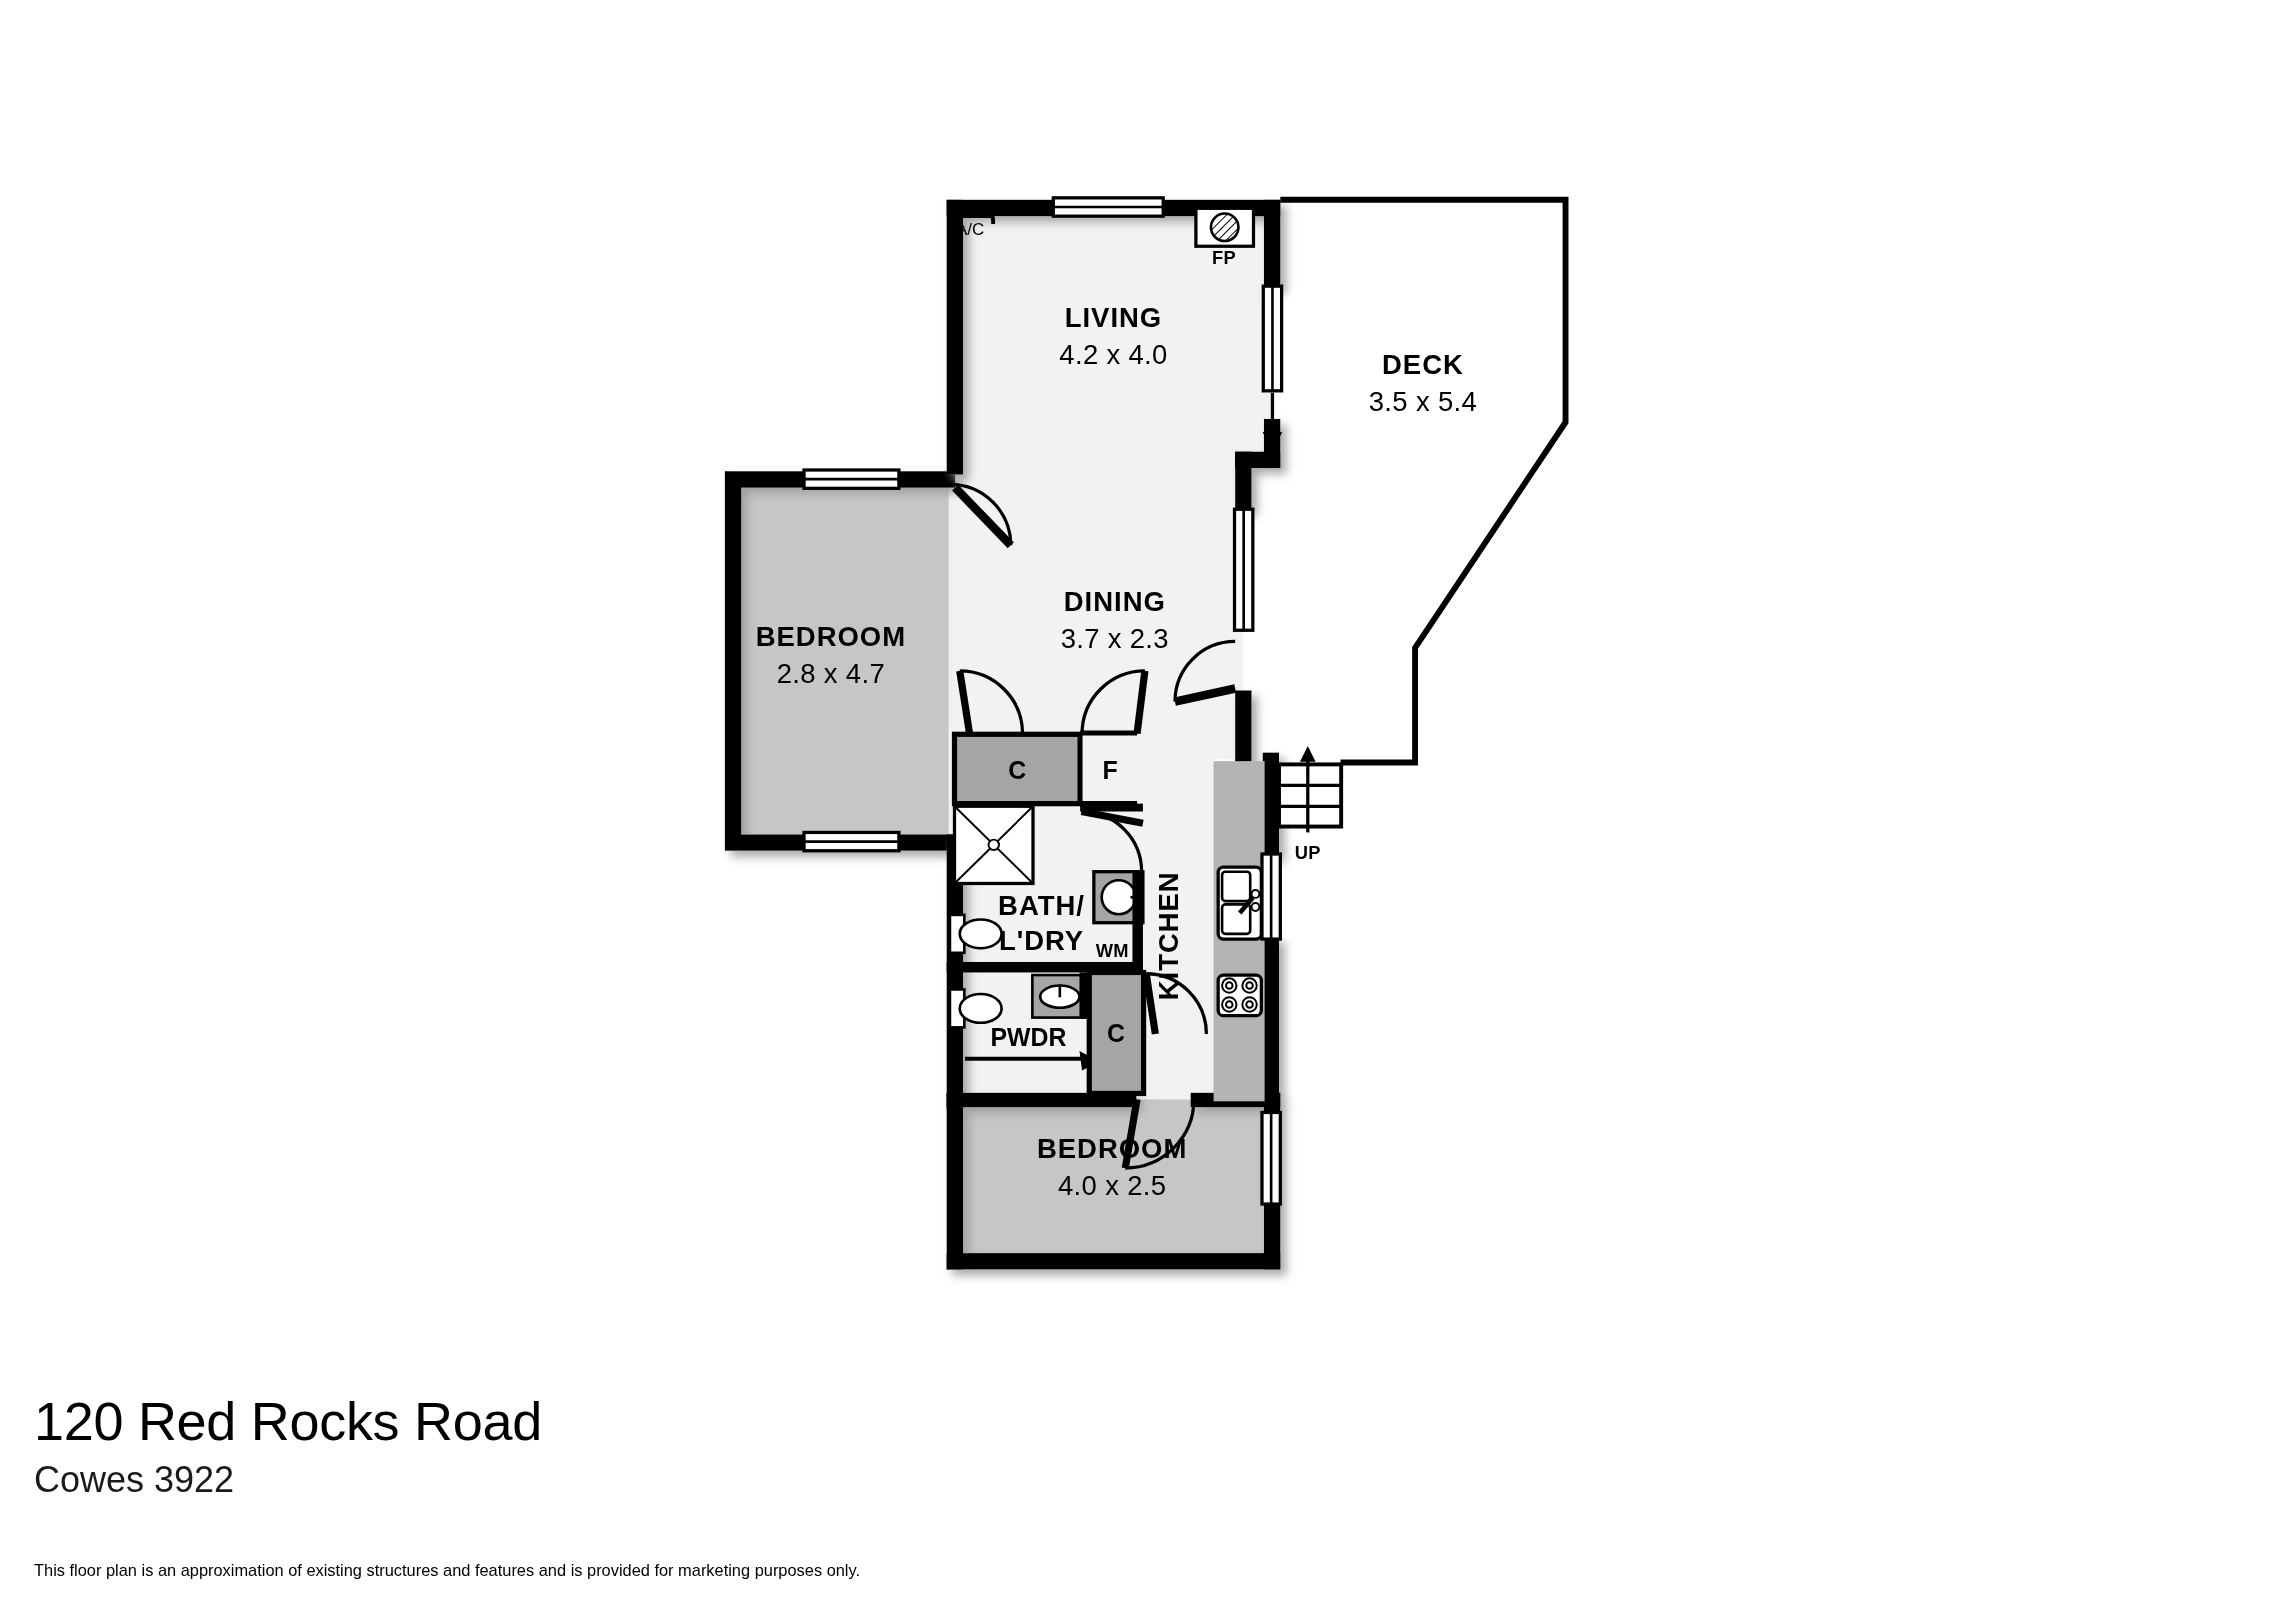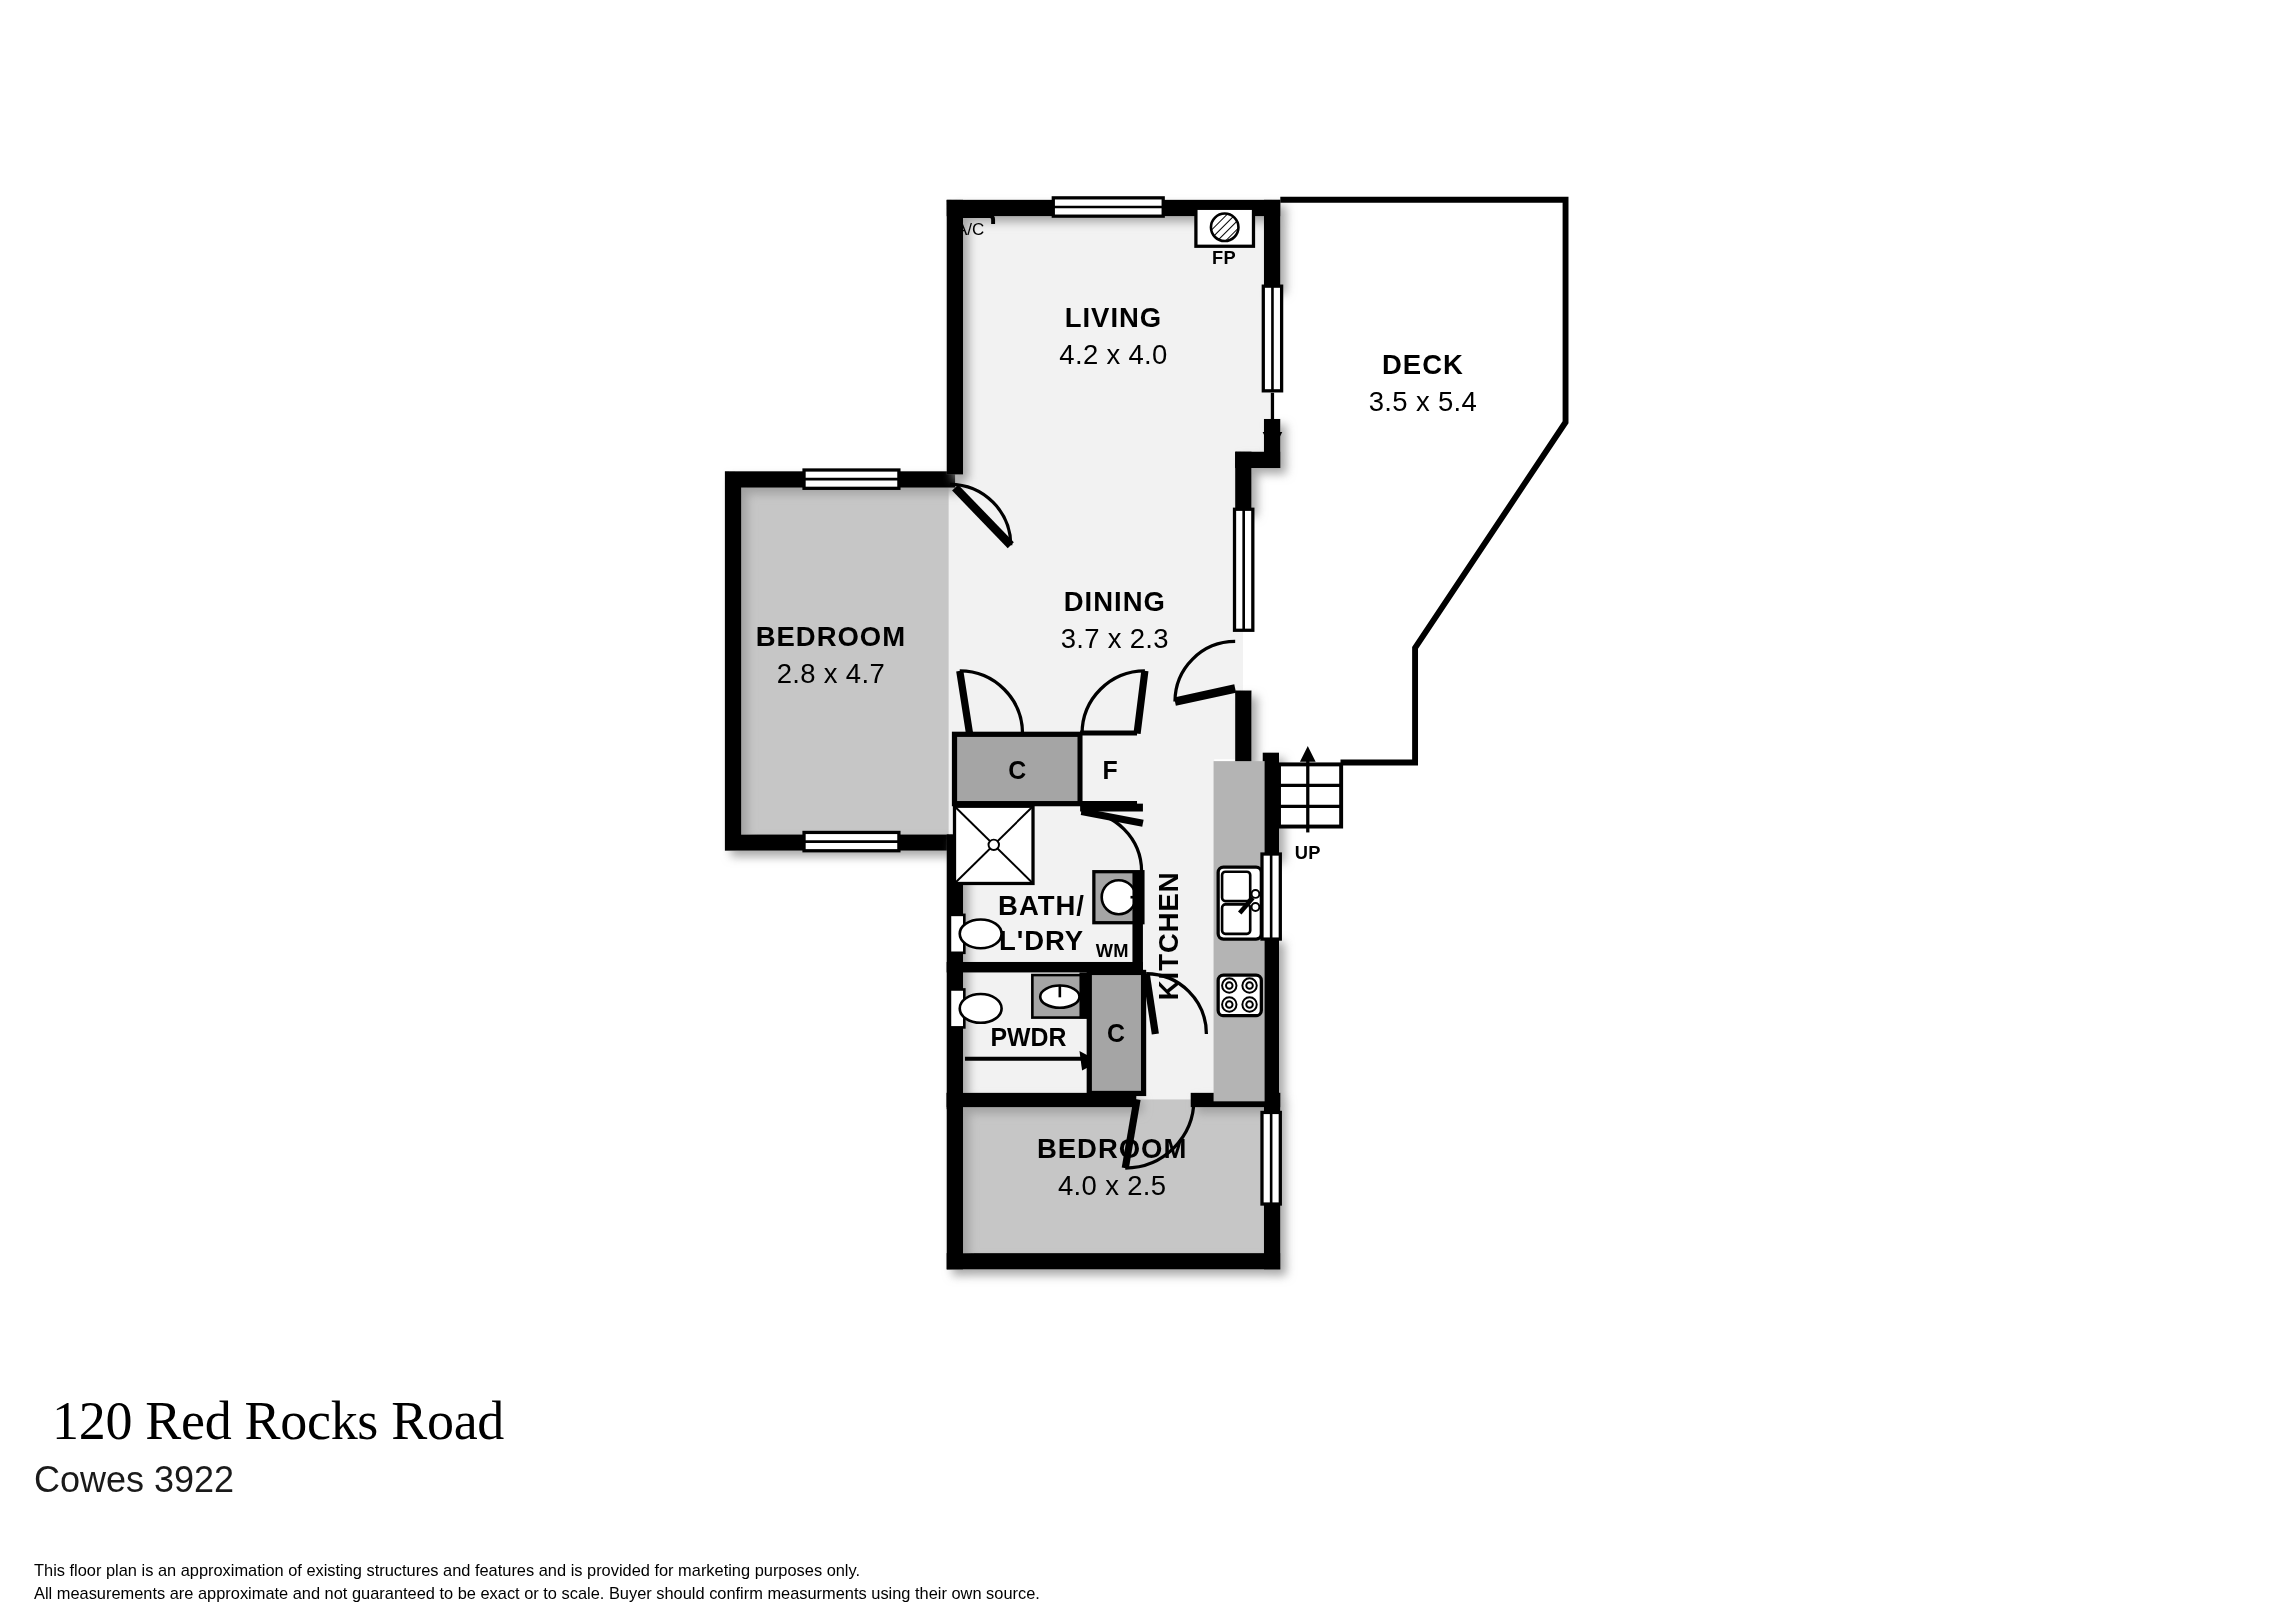--- a/index.html
+++ b/index.html
@@ -34,28 +34,27 @@
   }
 
   
   #caption-block {
     position: absolute;
     left: 34px;
     top: 1394px;
     width: 1440px;
   }
   #street-address {
-    font-family: Liberation Serif, serif;
+    font-family: Liberation Sans, sans-serif;
     font-size: 54px;
     font-weight: 400;
     letter-spacing: -0.3px;
     color: #000000;
     line-height: 1.0;
     white-space: pre;
-    margin-left: 18px;
   }
   #suburb-postcode {
     font-family: "Liberation Sans", sans-serif;
     font-size: 36px;
     font-weight: 300;
     color: #1a1a1a;
     line-height: 1.0;
     margin-top: 14.4px;
     white-space: pre;
   }
@@ -373,17 +372,16 @@
 
   </svg>
 
   <div id="caption-block">
     <div id="street-address">120 Red Rocks Road</div>
     <div id="suburb-postcode">Cowes 3922</div>
   </div>
 
   <div id="disclaimer-block">
     <div class="disclaimer-line">This floor plan is an approximation of existing structures and features and is provided for marketing purposes only.</div>
-    <div class="disclaimer-line">All measurements are approximate and not guaranteed to be exact or to scale. Buyer should confirm measurments using their own source.</div>
   </div>
 
 </div>
 
 
 </body></html>

